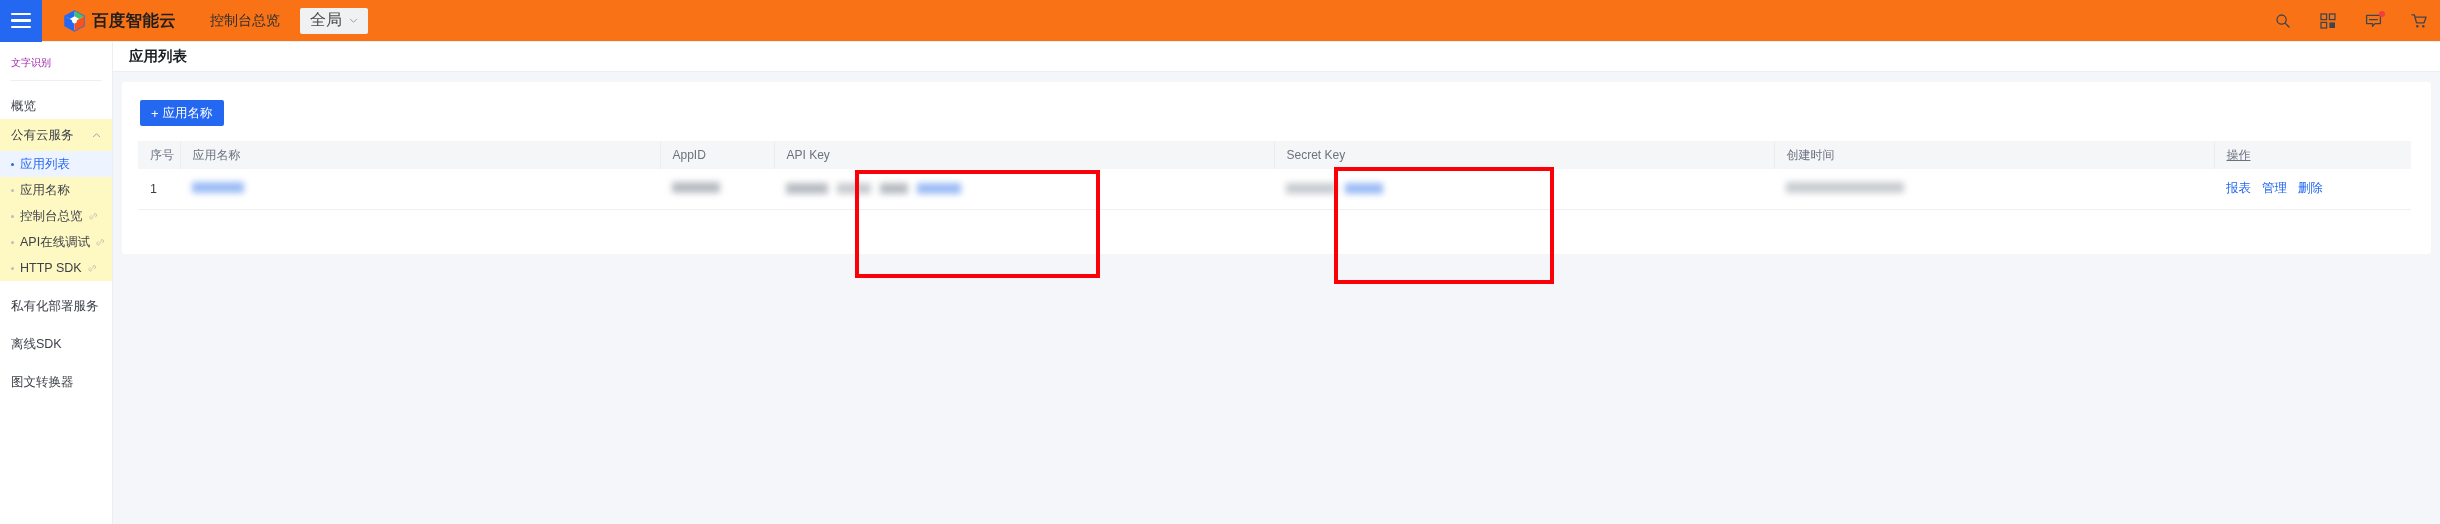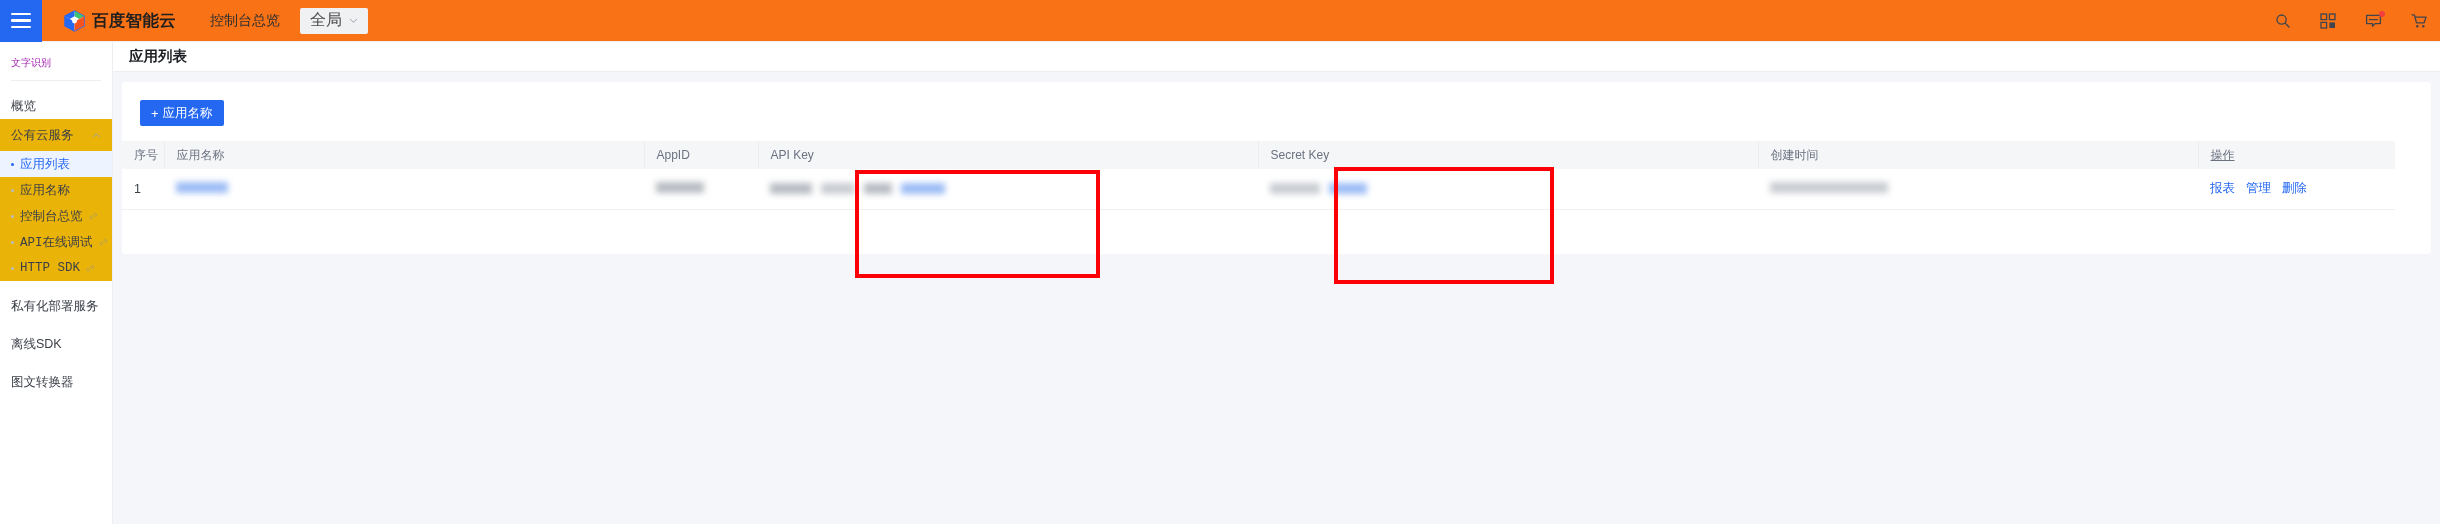--- a/index.html
+++ b/index.html
@@ -80,22 +80,21 @@
     height: 1px; background: #edeef1;
     margin: 0 11px 0 11px;
   }
   .side-item {
     height: 26px; display: flex; align-items: center;
     padding-left: 11px; font-size: 12.5px; color: #3b3f47;
     cursor: pointer; white-space: nowrap; text-align: right;
   }
   .side-item.spaced { margin-top: 12px; }
   .side-group {
-    background: #eab308;
-    font-family: Liberation Mono, monospace;
+    background: #fef9c3;
   }
   .side-group-head {
     height: 32px; display: flex; align-items: center;
     padding: 0 11px 0 11px; font-size: 12.5px; color: #3b3f47;
     cursor: pointer; justify-content: space-between;
   }
   .caret-up { width: 9px; height: 9px; }
   .sub-item {
     height: 26px; display: flex; align-items: center;
     padding-left: 11px; font-size: 12.5px; color: #3b3f47;
@@ -134,21 +133,21 @@
     background: #2468f2; color: #ffffff;
     border: none; border-radius: 2px;
     font-size: 12.5px; font-family: inherit;
     display: flex; align-items: center; gap: 4px;
     cursor: pointer; white-space: nowrap;
   }
   .plus { font-size: 13px; line-height: 1; }
 
   
   table.apps {
-    position: absolute; top: 59px; left: 0;
+    position: absolute; top: 59px; left: 16px;
     width: 2273px; border-collapse: collapse;
     table-layout: fixed;
   }
   table.apps th {
     background: #f5f6f8; height: 28px;
     font-size: 12px; font-weight: normal; color: #6b7280;
     text-align: left; padding: 0 0 0 12px;
     border-right: 1px solid #ededf0;
     white-space: nowrap;
   }

